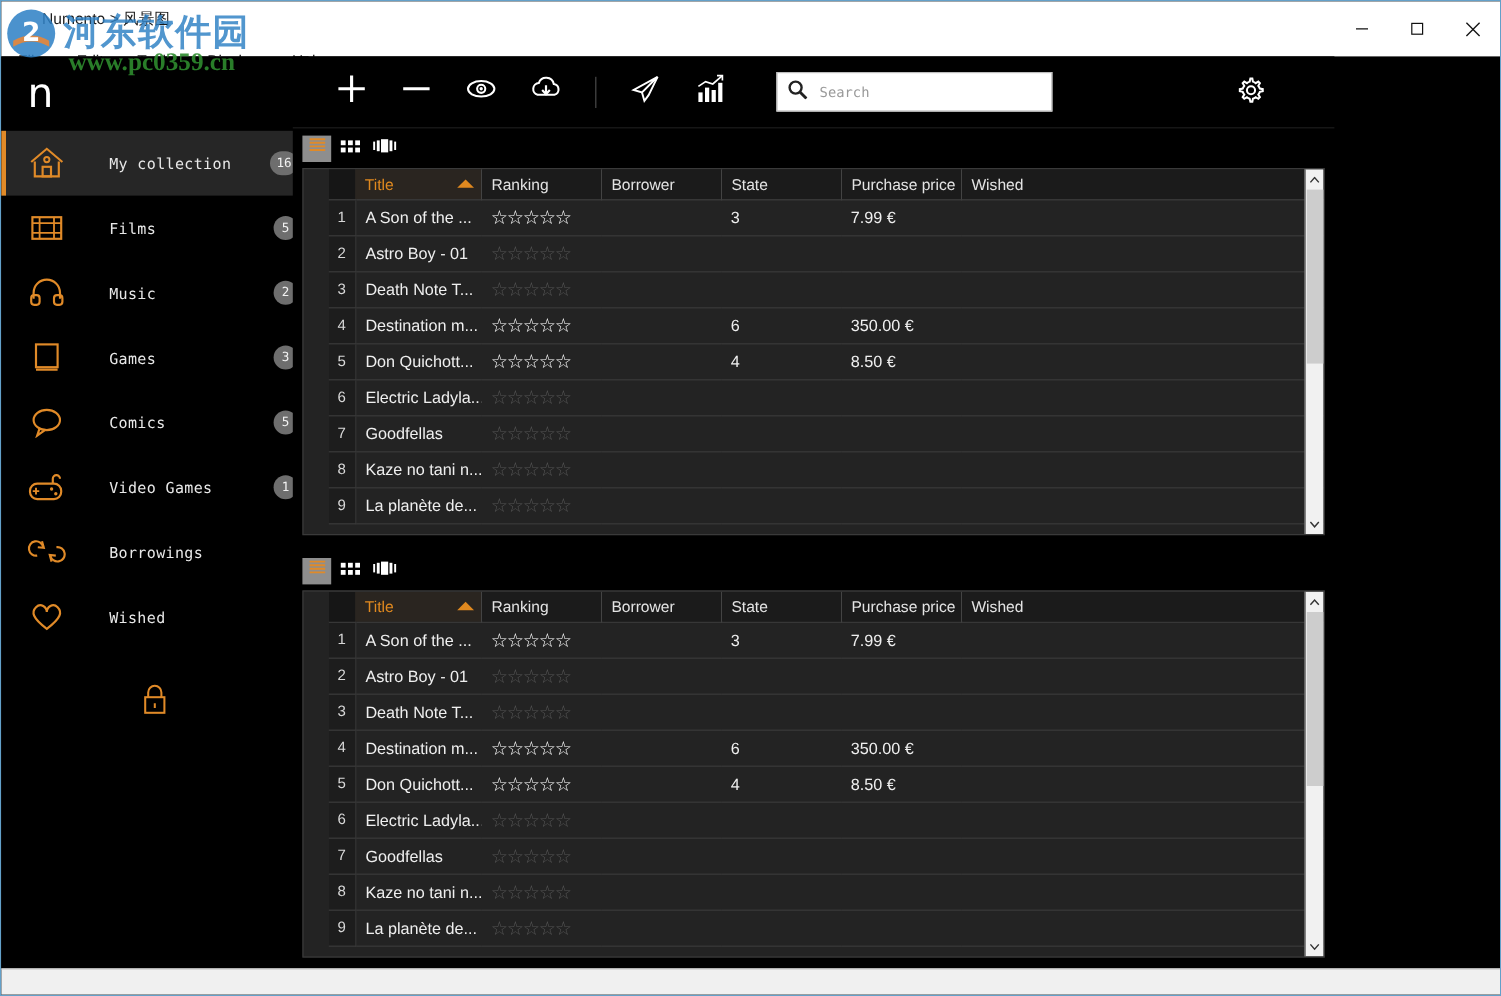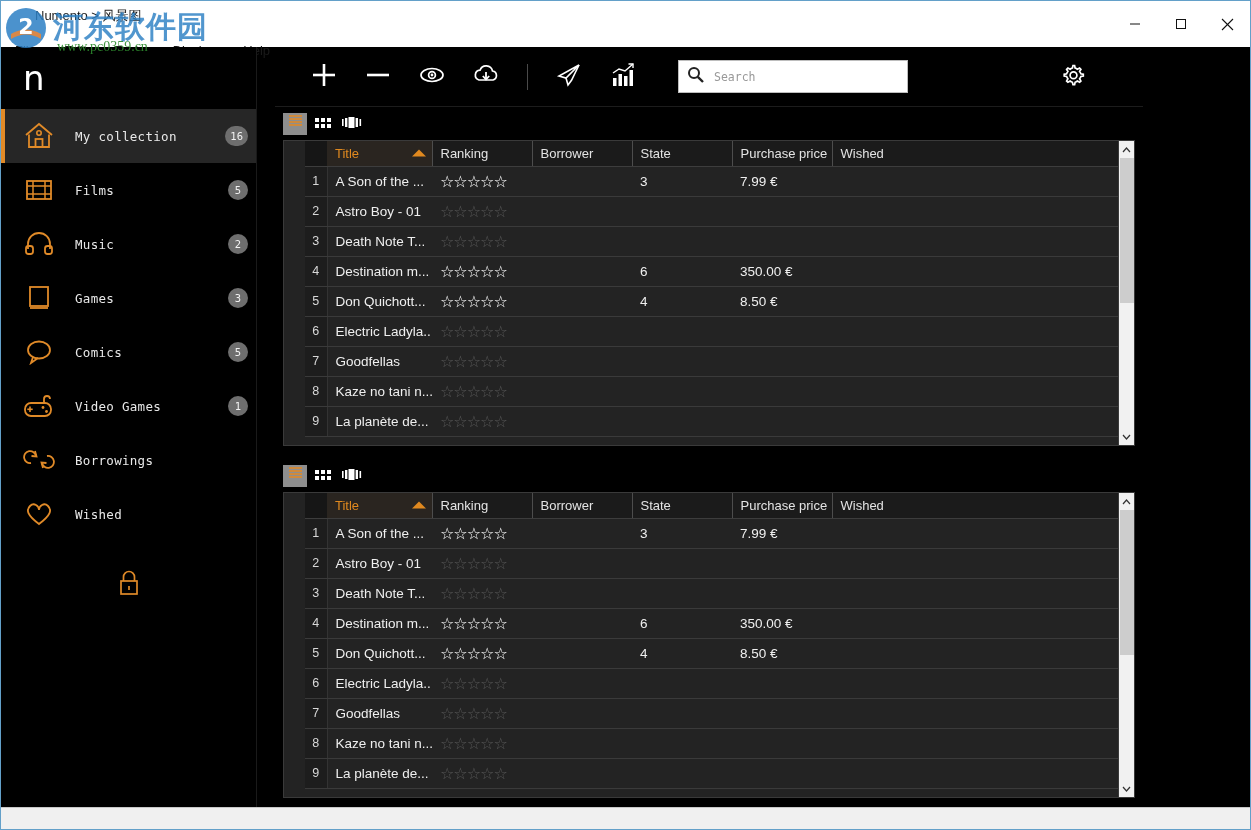--- a/index.html
+++ b/index.html
@@ -67,20 +67,21 @@
     font-family: "DejaVu Sans", sans-serif;
     font-size: 34px; color: #fff; line-height: 1;
     font-weight: 400;
   }
   .nav-item {
     position: relative;
     height: 54px;
     display: flex; align-items: center;
     padding-left: 18px;
     cursor: default;
+    gap: 16px;
   }
   .nav-item.active {
     background: #262626;
   }
   .nav-item.active::before {
     content: "";
     position: absolute; left: 0; top: 0;
     width: 4px; height: 100%;
     background: #e08a28;
   }
@@ -114,21 +115,21 @@
     color: #8a8a8a;
     padding: 22px 0 8px 18px;
   }
   .lock-wrap {
     display: flex; justify-content: center;
     margin-top: 28px;
   }
 
   
   .main {
-    position: absolute; left: 274px; top: 46px;
+    position: absolute; left: 243px; top: 46px;
     width: 868px; height: 760px;
     background: #000;
   }
 
   
   .toolbar {
     position: relative;
     height: 60px;
     display: flex; align-items: center;
     padding-left: 22px;
@@ -305,22 +306,22 @@
     font-size: 30px;
     font-weight: bold;
     color: #2b7fc4;
     opacity: 0.82;
     white-space: nowrap;
     letter-spacing: 1px;
   }
   .wm-url {
     left: 56px; top: 38px;
     font-family: "Liberation Serif", serif;
-    font-size: 14px;
-    font-weight: normal;
+    font-size: 21px;
+    font-weight: bold;
     color: #2e8b2e;
     opacity: 0.9;
     white-space: nowrap;
   }
 </style>
 </head>
 <body>
 
 <div class="window">
 

